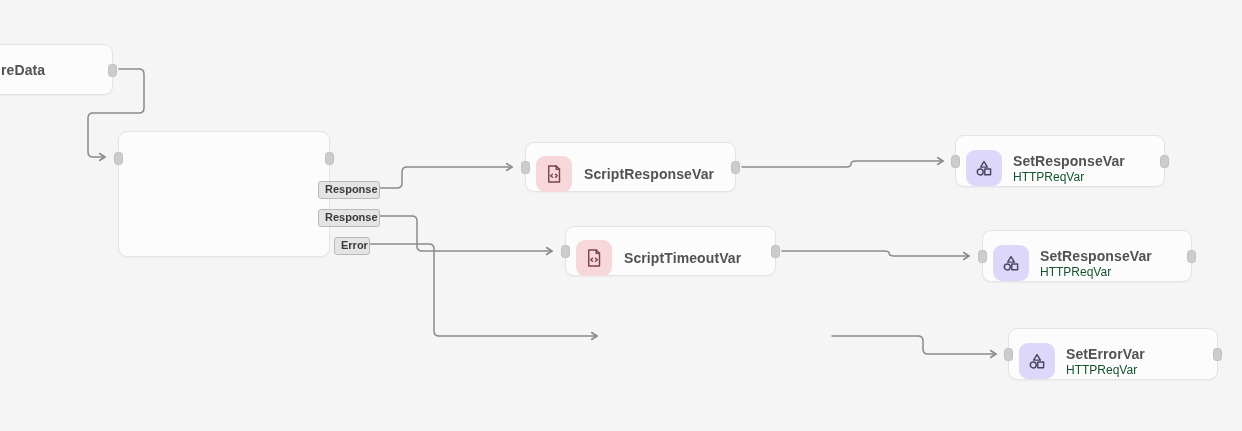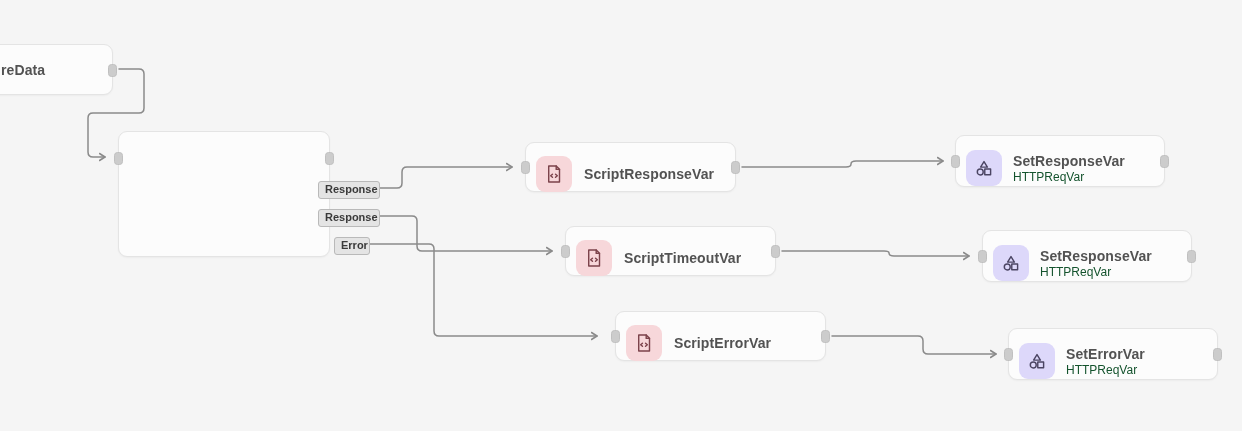--- a/index.html
+++ b/index.html
@@ -134,35 +134,20 @@
           <path d="M8.6 10.2 L7 11.6 L8.6 13"></path>
           <path d="M11.4 10.2 L13 11.6 L11.4 13"></path>
         </svg>
       </span>
       <span class="title">ScriptResponseVar</span>
     </div>
     <span class="port in" style="top:18px;"></span>
     <span class="port out" style="top:18px;"></span>
   </div>
 
-  <div class="node" style="left:615px;top:311px;width:211px;height:50px;">
-    <div class="node-head" style="top:6px;">
-      <span class="icon-sq icon-pink">
-        <svg width="22" height="22" viewBox="0 0 20 20" fill="none" stroke="#7c434b" stroke-width="1.3" stroke-linecap="round" stroke-linejoin="round">
-          <path d="M5.2 2.8 H12 L15 5.8 V17.2 H5.2 Z"></path>
-          <path d="M12 2.8 V5.8 H15"></path>
-          <path d="M8.6 10.2 L7 11.6 L8.6 13"></path>
-          <path d="M11.4 10.2 L13 11.6 L11.4 13"></path>
-        </svg>
-      </span>
-      <span class="title">ScriptErrorVar</span>
-    </div>
-    <span class="port in" style="top:18px;"></span>
-    <span class="port out" style="top:18px;"></span>
-  </div>
 
   <div class="node" style="left:955px;top:135px;width:210px;height:52px;">
     <div class="node-head" style="top:7px;gap:11px;">
       <span class="icon-sq icon-purple">
         <svg width="22" height="22" viewBox="0 0 20 20" fill="none" stroke="#4b4563" stroke-width="1.3" stroke-linecap="round" stroke-linejoin="round">
           <path d="M10 4.2 L13.1 9.2 H6.9 Z"></path>
           <circle cx="6.6" cy="13.6" r="2.7"></circle>
           <rect x="10.7" y="10.9" width="5.3" height="5.3"></rect>
         </svg>
       </span>

